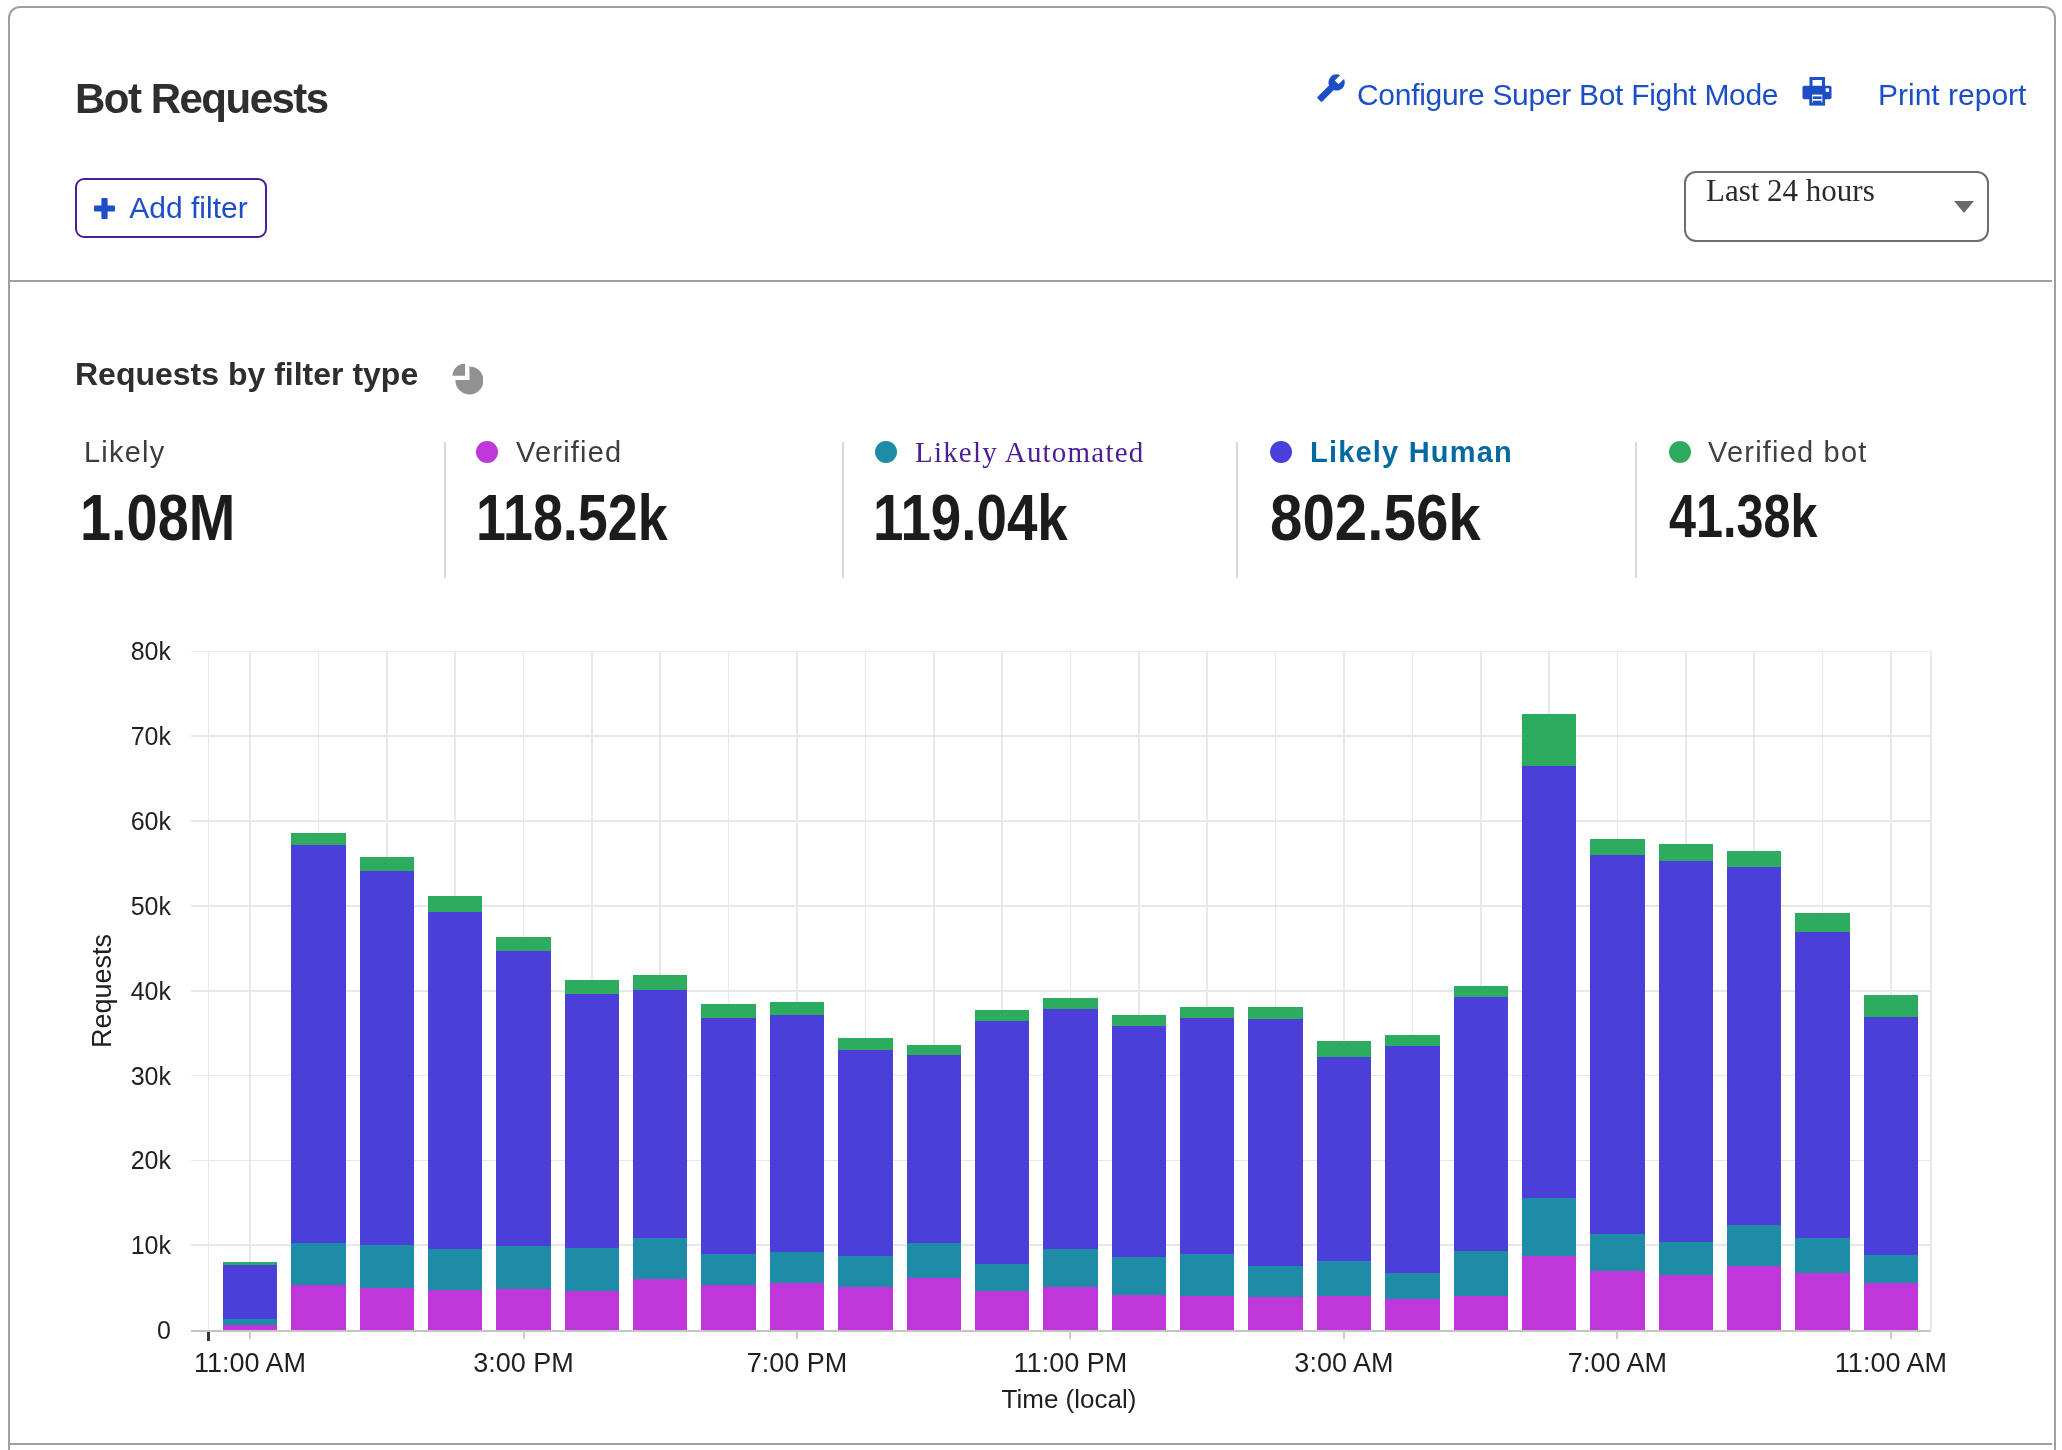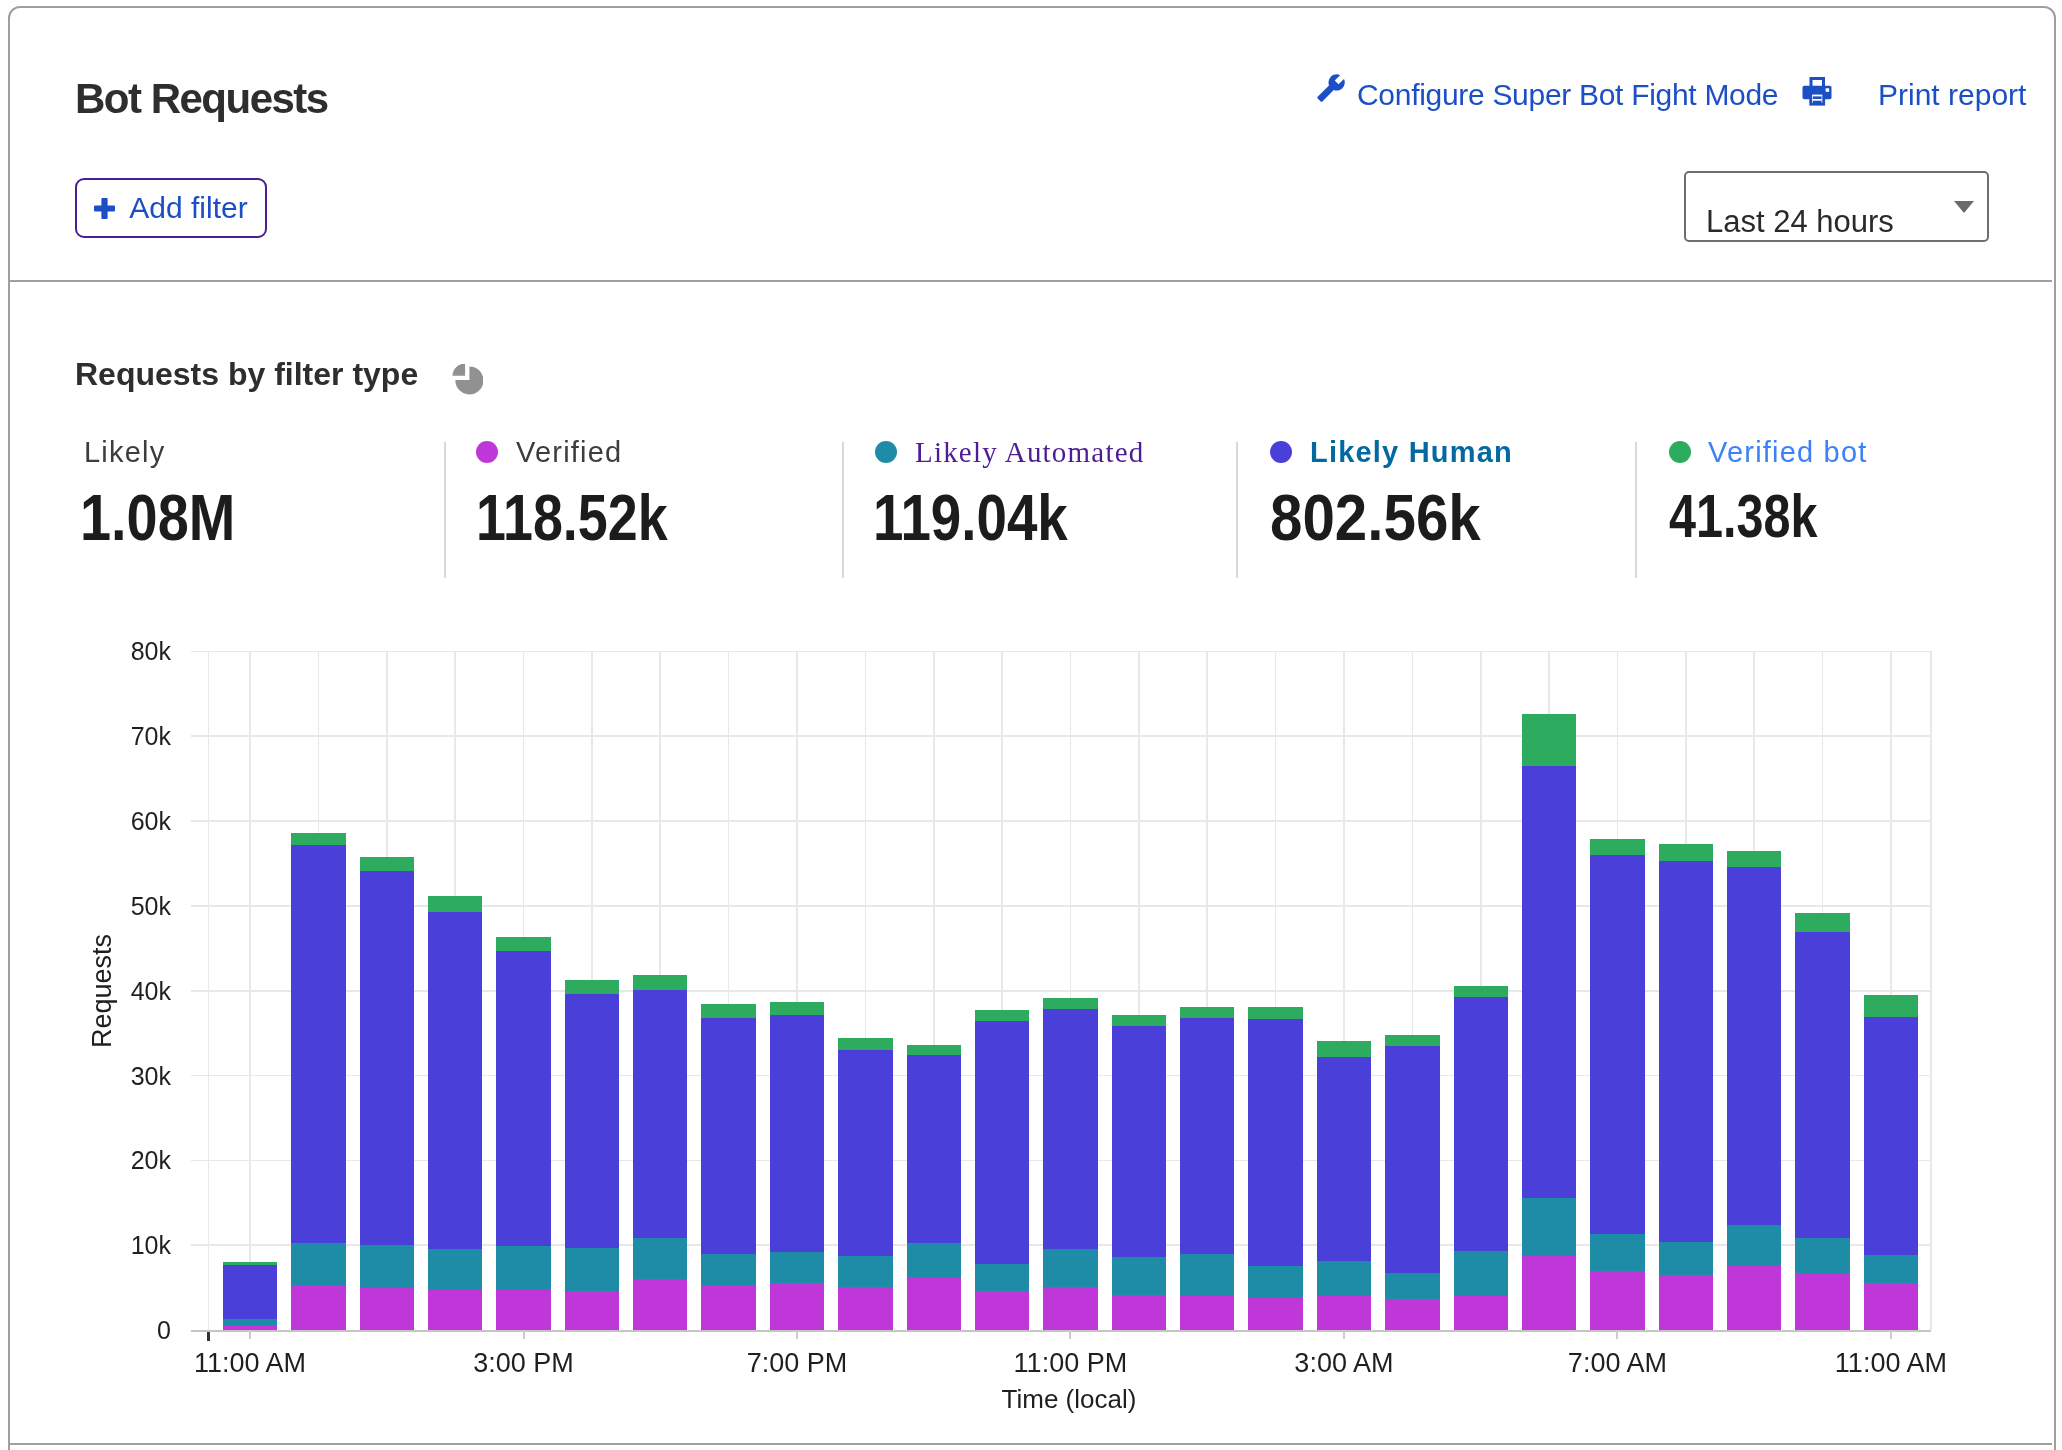--- a/index.html
+++ b/index.html
@@ -33,21 +33,21 @@
 <a class="abs" style="left:1843px;top:78px;font-size:30px;color:#1c4ec5;text-decoration:none;margin-left:35px;">Print report</a>
 
 <div class="abs" style="left:75px;top:178px;width:188px;height:56px;border:2px solid #4c1d95;border-radius:9px;display:flex;align-items:center;justify-content:center;">
   <svg width="21" height="21" style="margin-right:14px">
       <rect x="0" y="7.4" width="21" height="6.2" rx="1" fill="#1c4ec5"></rect>
       <rect x="7.4" y="0" width="6.2" height="21" rx="1" fill="#1c4ec5"></rect>
     </svg>
   <span style="font-size:30px;color:#1c4ec5;">Add filter</span>
 </div>
 
-<div class="abs" style="left:1684px;top:171px;width:301px;height:67px;border:2px solid #6e6e6e;border-radius:5px;display:flex;align-items:flex-end;">
+<div class="abs" style="left:1684px;top:171px;width:301px;height:67px;border:2px solid #6e6e6e;border-radius:12px;display:flex;align-items:flex-start;font-family:Liberation Serif, serif;">
   <span style="font-size:31px;color:#2a2a2a;margin-left:20px;">Last 24 hours</span>
   <span style="position:absolute;right:13px;top:28px;width:0;height:0;border-left:10.5px solid transparent;border-right:10.5px solid transparent;border-top:12.5px solid #6a6a6a;"></span>
 </div>
 
 <div class="abs" style="left:75px;top:356px;font-size:32px;font-weight:700;color:#2e2e2e;">Requests by filter type</div>
 <svg class="abs" style="left:452px;top:364px" width="31" height="31" viewBox="0 0 32 32">
   <path fill="#919191" d="M17.5,15.5 L17.5,1.5 A14.5,14.5 0 1 1 3,15.5 Z" transform="translate(0.5,1)"></path>
   <path fill="#919191" d="M13.5,12.5 L13.5,0 A13,13 0 0 0 0.5,12.5 Z" transform="translate(0,-0.5)"></path>
 </svg>
 
@@ -56,21 +56,21 @@
 <div class="abs" style="left:476px;top:441px;width:22px;height:22px;border-radius:50%;background:#bf36d9;"></div>
 <div class="abs" style="left:516px;top:436px;font-size:29px;letter-spacing:1.2px;color:#3d3d3d;">Verified</div>
 <div class="abs" style="left:476px;top:481px;font-size:64px;font-weight:700;color:#1c1c1c;transform:scaleX(0.841);transform-origin:0 50%;">118.52k</div>
 <div class="abs" style="left:875px;top:441px;width:22px;height:22px;border-radius:50%;background:#1e8ca6;"></div>
 <div class="abs" style="left:915px;top:436px;font-size:29px;letter-spacing:1.2px;color:#4c1d95;font-family:Liberation Serif, serif;">Likely Automated</div>
 <div class="abs" style="left:873px;top:481px;font-size:64px;font-weight:700;color:#1c1c1c;transform:scaleX(0.855);transform-origin:0 50%;">119.04k</div>
 <div class="abs" style="left:1270px;top:441px;width:22px;height:22px;border-radius:50%;background:#4a3fd9;"></div>
 <div class="abs" style="left:1310px;top:436px;font-size:29px;letter-spacing:1.2px;color:#0369a1;font-weight:bold;">Likely Human</div>
 <div class="abs" style="left:1270px;top:481px;font-size:64px;font-weight:700;color:#1c1c1c;transform:scaleX(0.911);transform-origin:0 50%;">802.56k</div>
 <div class="abs" style="left:1669px;top:441px;width:22px;height:22px;border-radius:50%;background:#2dab5e;"></div>
-<div class="abs" style="left:1708px;top:436px;font-size:29px;letter-spacing:1.2px;color:#3b82f6;">Verified bot</div>
+<div class="abs" style="left:1708px;top:436px;font-size:29px;letter-spacing:1.2px;color:#404040;">Verified bot</div>
 <div class="abs" style="left:1669px;top:481px;font-size:61px;font-weight:700;color:#1c1c1c;transform:scaleX(0.796);transform-origin:0 50%;">41.38k</div>
 <div class="abs" style="left:444px;top:442px;width:2px;height:136px;background:#d9d9d9;"></div>
 <div class="abs" style="left:841.5px;top:442px;width:2px;height:136px;background:#d9d9d9;"></div>
 <div class="abs" style="left:1236px;top:442px;width:2px;height:136px;background:#d9d9d9;"></div>
 <div class="abs" style="left:1635px;top:442px;width:2px;height:136px;background:#d9d9d9;"></div>
 
 <svg width="2062" height="860" viewBox="0 600 2062 860" style="position:absolute;left:0;top:600px" shape-rendering="crispEdges">
 <line x1="191" y1="651.3" x2="1930.9" y2="651.3" stroke="#e8e8e8" stroke-width="1.6"></line>
 <line x1="191" y1="736.1" x2="1930.9" y2="736.1" stroke="#e8e8e8" stroke-width="1.6"></line>
 <line x1="191" y1="821.0" x2="1930.9" y2="821.0" stroke="#e8e8e8" stroke-width="1.6"></line>

